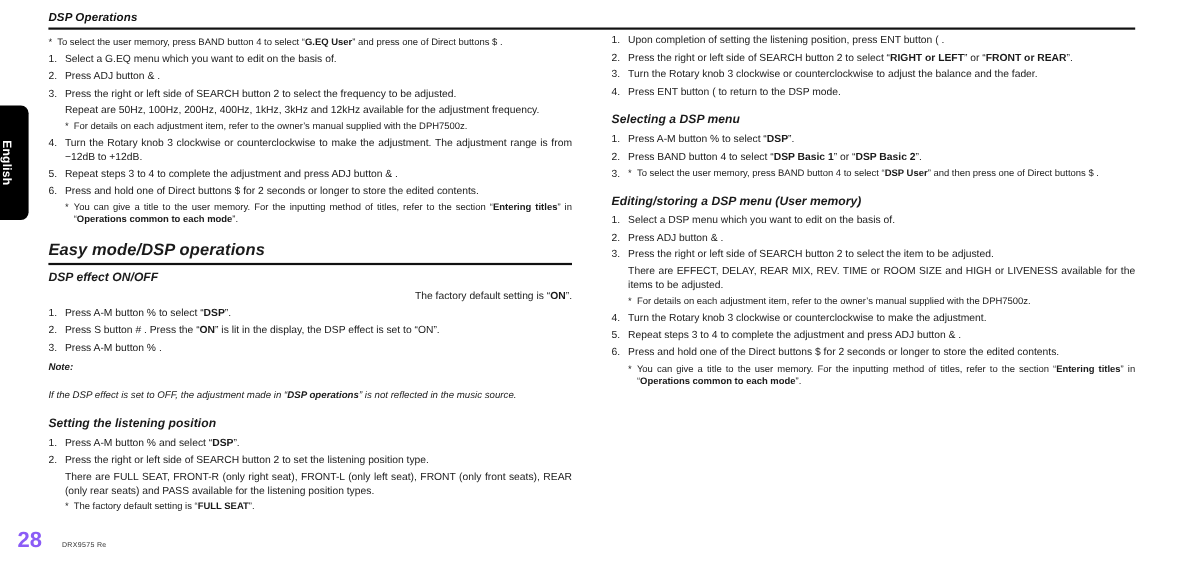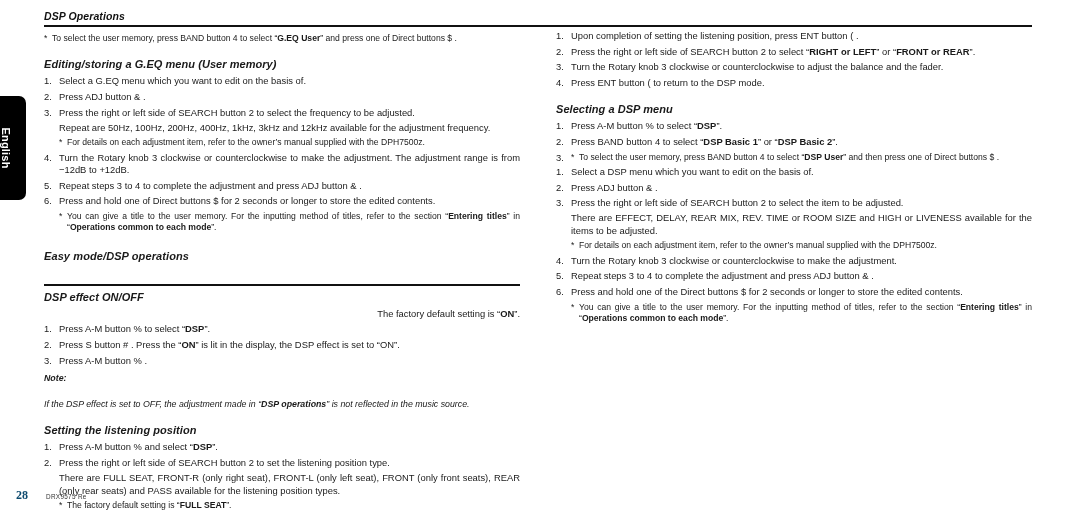--- a/index.html
+++ b/index.html
@@ -80,25 +80,25 @@
   }
   .col {
     position: absolute;
     top: 0;
     width: 476px;
   }
   .col-left  { left: 0px; }
   .col-right { left: 512px; }
 
   h2.section-head {
-    font-size: 11px;
+    font-size: 15px;
     font-weight: bold;
     font-style: italic;
     margin: 14px 0 4px 0;
-    padding-bottom: 20px;
+    padding-bottom: 3px;
     border-bottom: 2.2px solid #111;
     line-height: 16px;
     letter-spacing: 0.1px;
   }
   h3.sub-head {
     font-size: 11px;
     font-weight: bold;
     font-style: italic;
     margin: 13px 0 4px 0;
     line-height: 14px;
@@ -182,24 +182,24 @@
   
   .footer {
     position: absolute;
     left: 16px;
     bottom: 10px;
     display: flex;
     align-items: baseline;
     gap: 18px;
   }
   .page-number {
-    font-size: 12px;
-    font-weight: bold;
-    color: #0c4a6e;
-    font-family: Liberation Serif, serif;
+    font-size: 20px;
+    font-weight: bold;
+    color: #8b5cf6;
+    font-family: Liberation Sans, sans-serif;
   }
   .doc-code {
     font-size: 6.4px;
     color: #333;
     letter-spacing: 0.3px;
     font-family: "Liberation Sans", sans-serif;
   }
 </style>
 </head>
 <body>
@@ -219,21 +219,20 @@
 
     <div class="col col-left">
 
       <div class="note-star">
         <span class="star">*</span>
         <span class="inner">To
           select the user memory, press BAND button 4  to select “<b>G.EQ User</b>”
           and press one of Direct buttons $ .</span>
       </div>
 
-      <h3 class="sub-head">Editing/storing a G.EQ menu (User memory)</h3>
 
       <ol class="steps">
         <li>
           <span class="num">1.</span>
           <span>Select a G.EQ menu which you want to edit on the basis of.</span>
         </li>
         <li>
           <span class="num">2.</span>
           <span>Press ADJ button &amp; .</span>
         </li>
@@ -347,20 +346,21 @@
         <li>
           <span class="num">3.</span>
         </li>
       </ol>
 
       <div class="note-star indented">
         <span class="star">*</span>
         <span class="inner"><span>To select the user memory, press BAND button 4  to select “</span><b>DSP User</b><span>” and then press one of Direct buttons $ .</span></span>
       </div>
 
+      <h3 class="sub-head">Editing/storing a DSP menu (User memory)</h3>
 
       <ol class="steps">
         <li>
           <span class="num">1.</span>
           <span>Select a DSP menu which you want to edit on the basis of.</span>
         </li>
         <li>
           <span class="num">2.</span>
           <span>Press ADJ button &amp; .</span>
         </li>

